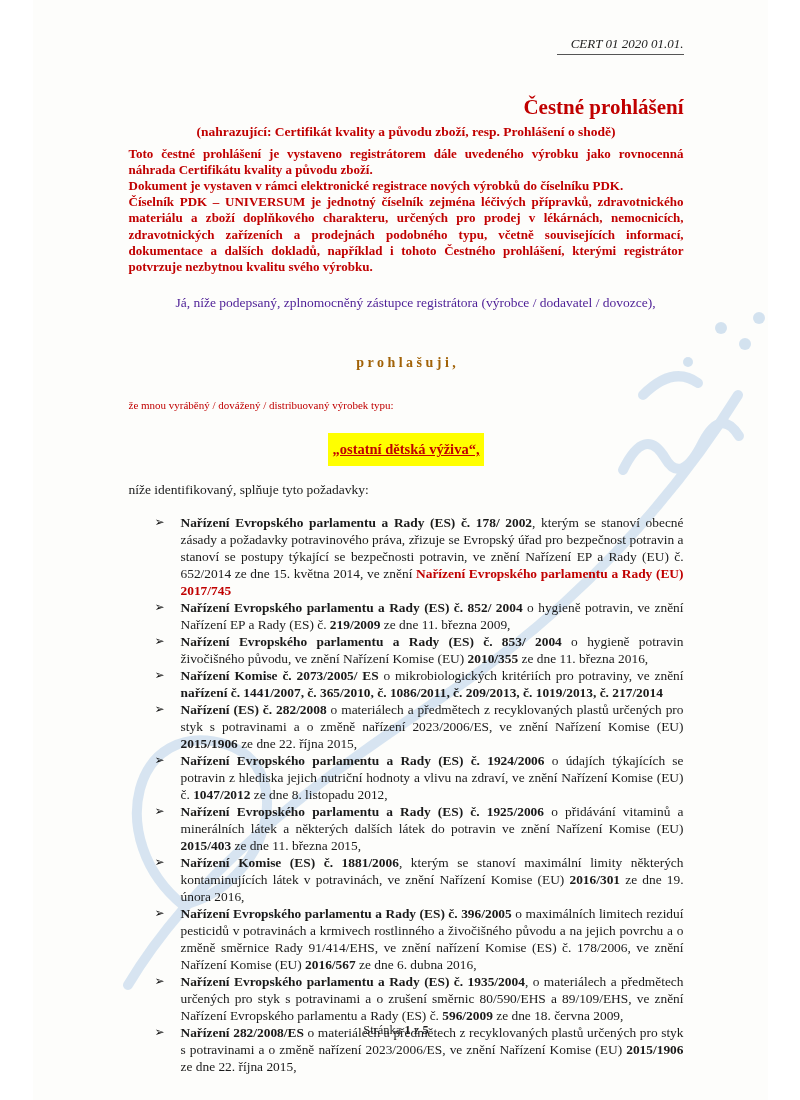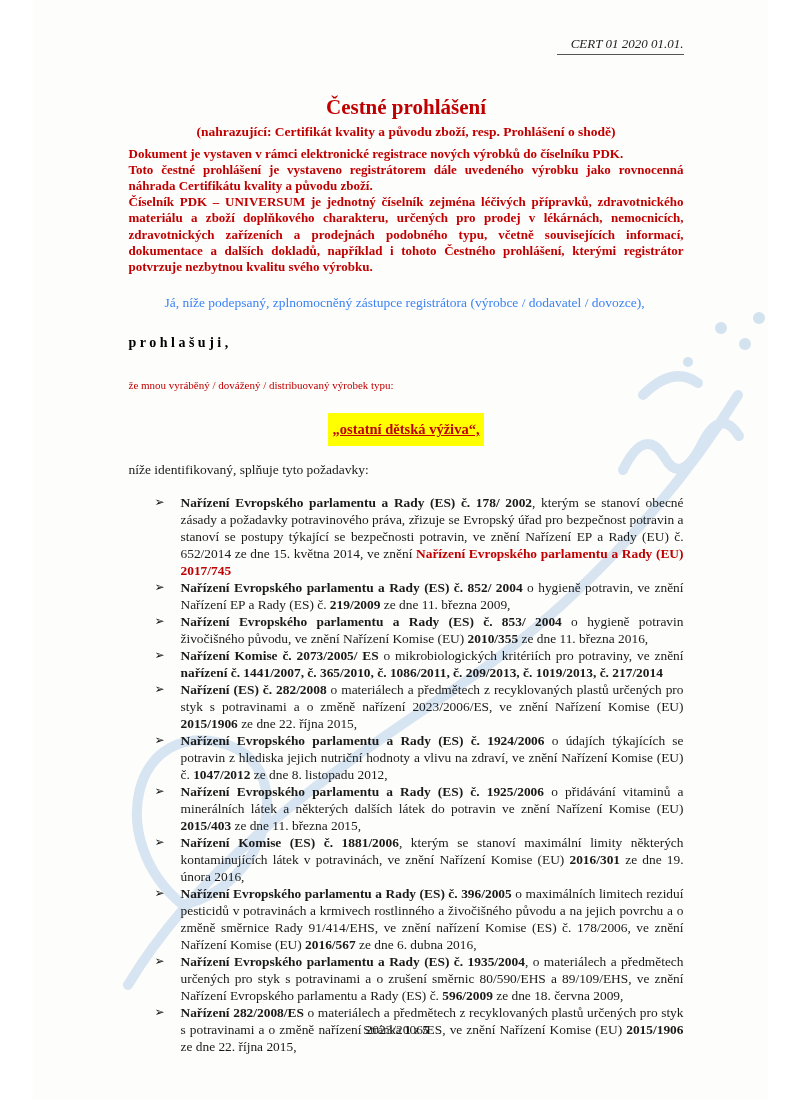--- a/index.html
+++ b/index.html
@@ -10,32 +10,32 @@
     background:#fdfdfb; overflow:hidden;
   }
   .content { position:relative; padding:34px 84px 0 96px; z-index:2; }
 
   .doc-ref-row { text-align:right; }
   .doc-ref {
     display:inline-block; font-style:italic; font-size:13px; color:#222;
     border-bottom:1px solid #555; padding-bottom:2px; padding-left:14px;
   }
 
-  .title { margin-top:40px; text-align:center; font-size:21px; font-weight:bold; color:#c00000; }
+  .title { margin-top:40px; text-align:right; font-size:21px; font-weight:bold; color:#c00000; }
   .subtitle { margin-top:4px; text-align:center; font-size:13.5px; font-weight:bold; color:#c00000; }
 
   .preamble-heading { margin-top:38px; font-size:15.5px; font-weight:bold; color:#c00000; }
   .preamble-par {
     font-size:13px; font-weight:bold; color:#c00000;
     line-height:1.24; text-align:justify;
   }
   .preamble-par:first-of-type { margin-top:6px; }
 
-  .intro { margin-top:20px; margin-left:36px; font-size:13.5px; color:#3b82f6; }
-  .verb { margin-top:24px; font-size:14px; font-weight:bold; color:#000000; }
+  .intro { margin-top:20px; margin-left:47px; font-size:13.5px; color:#4c1d95; }
+  .verb { margin-top:44px; text-align:center; font-size:14px; font-weight:bold; color:#a16207; }
   .product-intro { margin-top:28px; font-size:11px; color:#c00000; }
   .product-row { margin-top:22px; text-align:center; }
   .product-name {
     display:inline-block; background:#ffff00; color:#c00000;
     font-size:14.5px; font-weight:bold; text-decoration:underline;
     padding:8px 4px;
   }
   .req-intro { margin-top:16px; font-size:13.5px; color:#1a1a1a; }
 
   .req-list { margin-top:16px; list-style:none; }
@@ -76,22 +76,22 @@
 
   <div class="content">
 
     <div class="doc-ref-row">
       <span class="doc-ref">CERT  01 2020 01.01.</span>
     </div>
 
     <div class="title">Čestné prohlášení</div>
     <div class="subtitle">(nahrazující: Certifikát kvality a původu zboží, resp. Prohlášení o shodě)</div>
 
+    <p class="preamble-par">Toto čestné prohlášení je vystaveno registrátorem dále uvedeného výrobku jako rovnocenná náhrada Certifikátu kvality a původu zboží.</p>
     <p class="preamble-par">Dokument je vystaven v rámci elektronické registrace nových výrobků do číselníku PDK.</p>
-    <p class="preamble-par">Toto čestné prohlášení je vystaveno registrátorem dále uvedeného výrobku jako rovnocenná náhrada Certifikátu kvality a původu zboží.</p>
     <p class="preamble-par">Číselník PDK – UNIVERSUM je jednotný číselník zejména léčivých přípravků, zdravotnického materiálu a zboží doplňkového charakteru, určených pro prodej v lékárnách, nemocnicích, zdravotnických zařízeních a prodejnách podobného typu, včetně souvisejících informací, dokumentace a dalších dokladů, například i tohoto Čestného prohlášení, kterými registrátor potvrzuje nezbytnou kvalitu svého výrobku.</p>
 
     <p class="intro">Já, níže podepsaný, zplnomocněný zástupce registrátora (výrobce / dodavatel / dovozce),</p>
     <p class="verb">p r o h l a š u j i ,</p>
     <p class="product-intro">že mnou vyráběný / dovážený  / distribuovaný výrobek typu:</p>
 
     <div class="product-row">
       <span class="product-name">„ostatní dětská výživa“,</span>
     </div>
 

